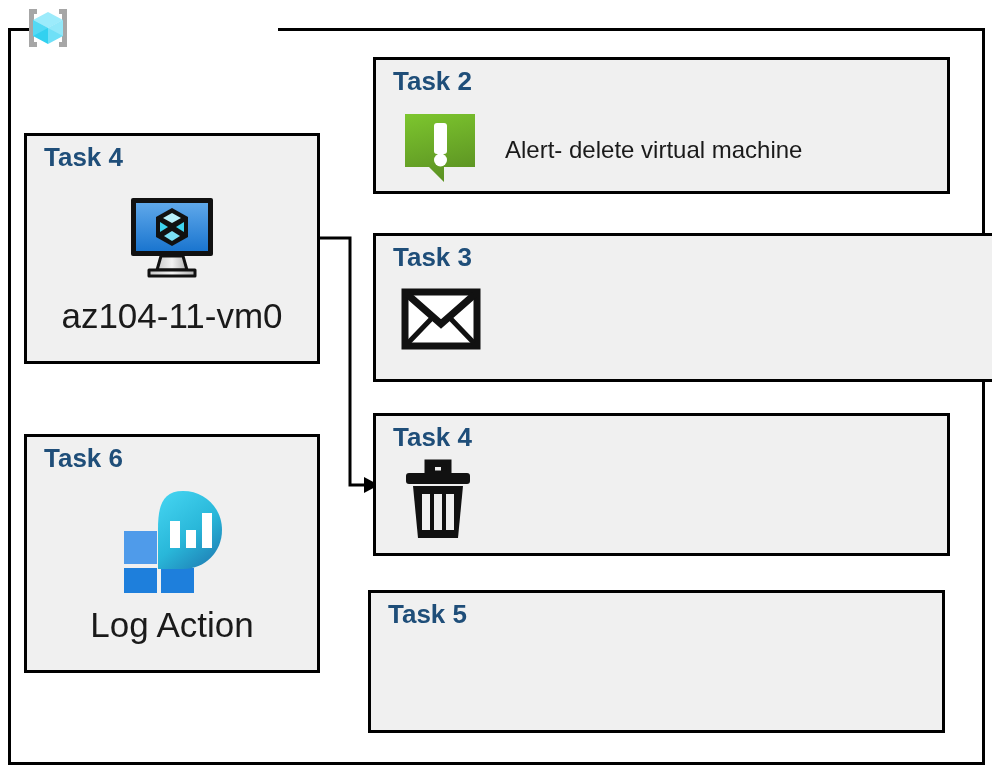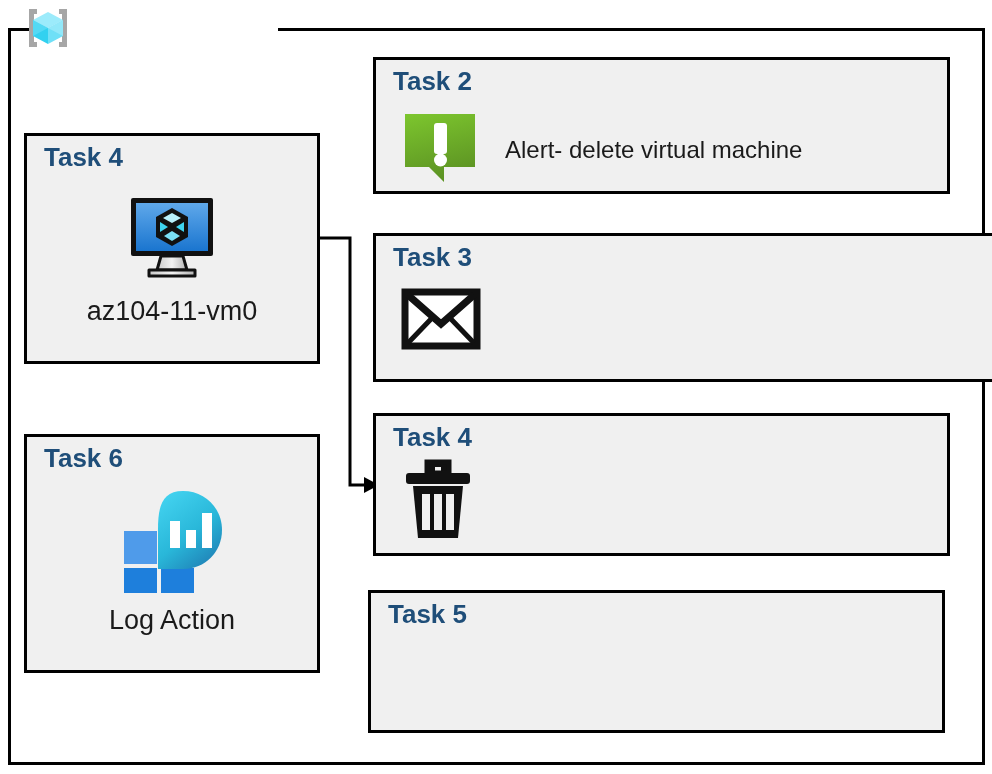--- a/index.html
+++ b/index.html
@@ -90,21 +90,21 @@
     right: 0;
     display: flex;
     justify-content: center;
     align-items: center;
   }
   .card-left .caption {
     position: absolute;
     left: 0;
     right: 0;
     text-align: center;
-    font-size: 27px;
+    font-size: 35px;
     color: #1a1a1a;
     white-space: nowrap;
   }
 
   
   .card-right .row {
     position: absolute;
     left: 25px;
     display: flex;
     align-items: center;

